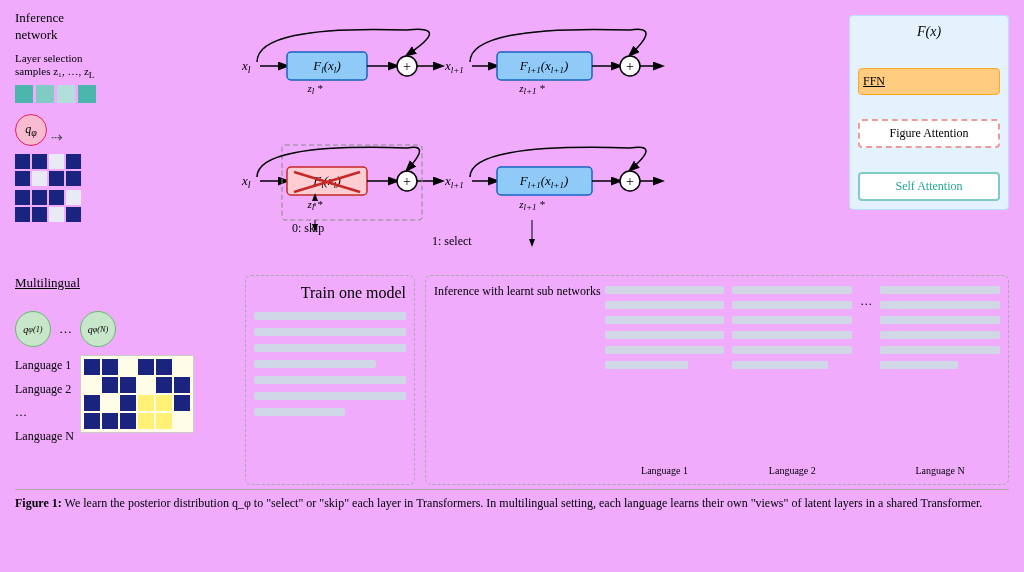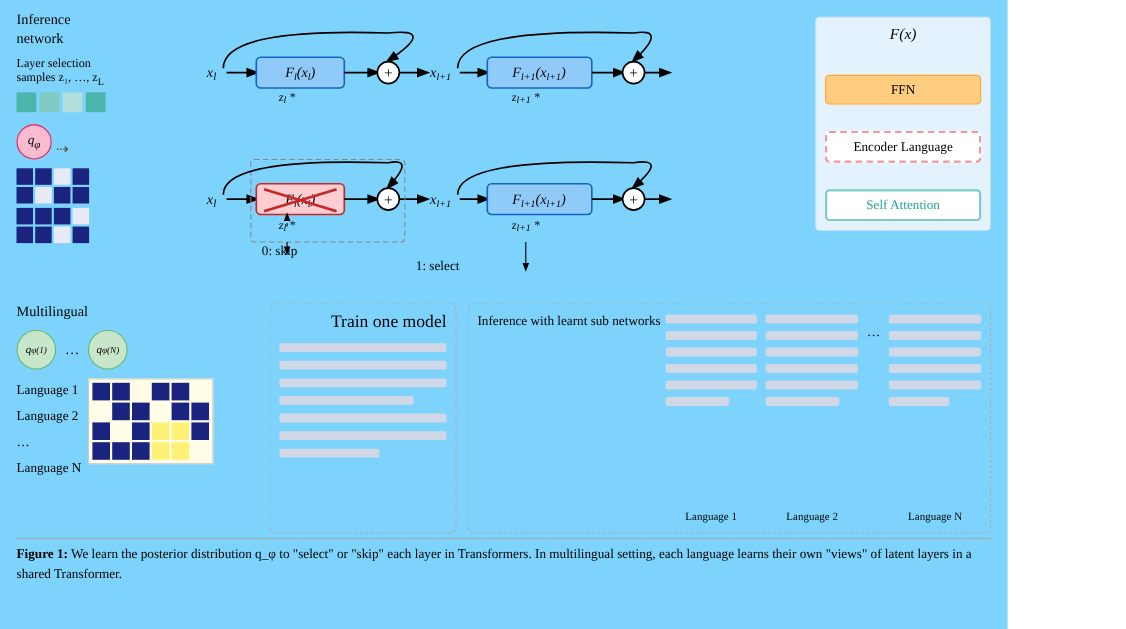--- a/index.html
+++ b/index.html
@@ -6,23 +6,23 @@
     body {
       font-family: 'Times New Roman', Times, serif;
       background: white;
       width: 1024px;
       height: 572px;
       overflow: hidden;
       position: relative;
       font-size: 13px;
     }
     .main-container {
-      width: 916px;
+      width: 1024px;
       height: 572px;
-      background: #7dd3fc;
+      background: #f0abfc;
       padding: 10px 15px;
       position: relative;
     }
     
     .top-section {
       display: flex;
       flex-direction: row;
       align-items: flex-start;
       height: 260px;
       position: relative;
@@ -107,23 +107,23 @@
     .legend-title {
       font-style: italic;
       font-size: 14px;
       text-align: center;
       margin-bottom: 4px;
     }
     .legend-ffn {
       background: #ffcc80;
       border: 1.5px solid #ffa726;
       border-radius: 4px;
-      text-align: center;
       padding: 5px 4px;
       font-size: 12px;
+      text-decoration: underline;
     }
     .legend-encoder {
       background: white;
       border: 2px dashed #ef9a9a;
       border-radius: 4px;
       text-align: center;
       padding: 5px 4px;
       font-size: 12px;
     }
     .legend-self {
@@ -153,21 +153,22 @@
       height: 210px;
       gap: 10px;
     }
     .multilingual-left {
       width: 220px;
       display: flex;
       flex-direction: column;
     }
     .multilingual-label {
       font-size: 13px;
-      margin-bottom: 9px;
+      margin-bottom: 20px;
+      text-decoration: underline;
     }
     .lang-circles {
       display: flex;
       align-items: center;
       gap: 8px;
       margin-bottom: 8px;
     }
     .lang-circle {
       width: 36px;
       height: 36px;
@@ -422,21 +423,21 @@
           <marker id="arrow" markerWidth="8" markerHeight="8" refX="6" refY="3" orient="auto">
             <path d="M0,0 L0,6 L8,3 z" fill="black"></path>
           </marker>
         </defs>
       </svg>
     </div>
 
     <div class="legend-box">
       <div class="legend-title"><i>F</i>(<i>x</i>)</div>
       <div class="legend-ffn">FFN</div>
-      <div class="legend-encoder">Encoder Language</div>
+      <div class="legend-encoder">Figure Attention</div>
       <div class="legend-self">Self Attention</div>
     </div>
 
   </div>
 
   <div class="bottom-section">
 
     <div class="multilingual-left">
       <div class="multilingual-label">Multilingual</div>
       <div class="lang-circles">

